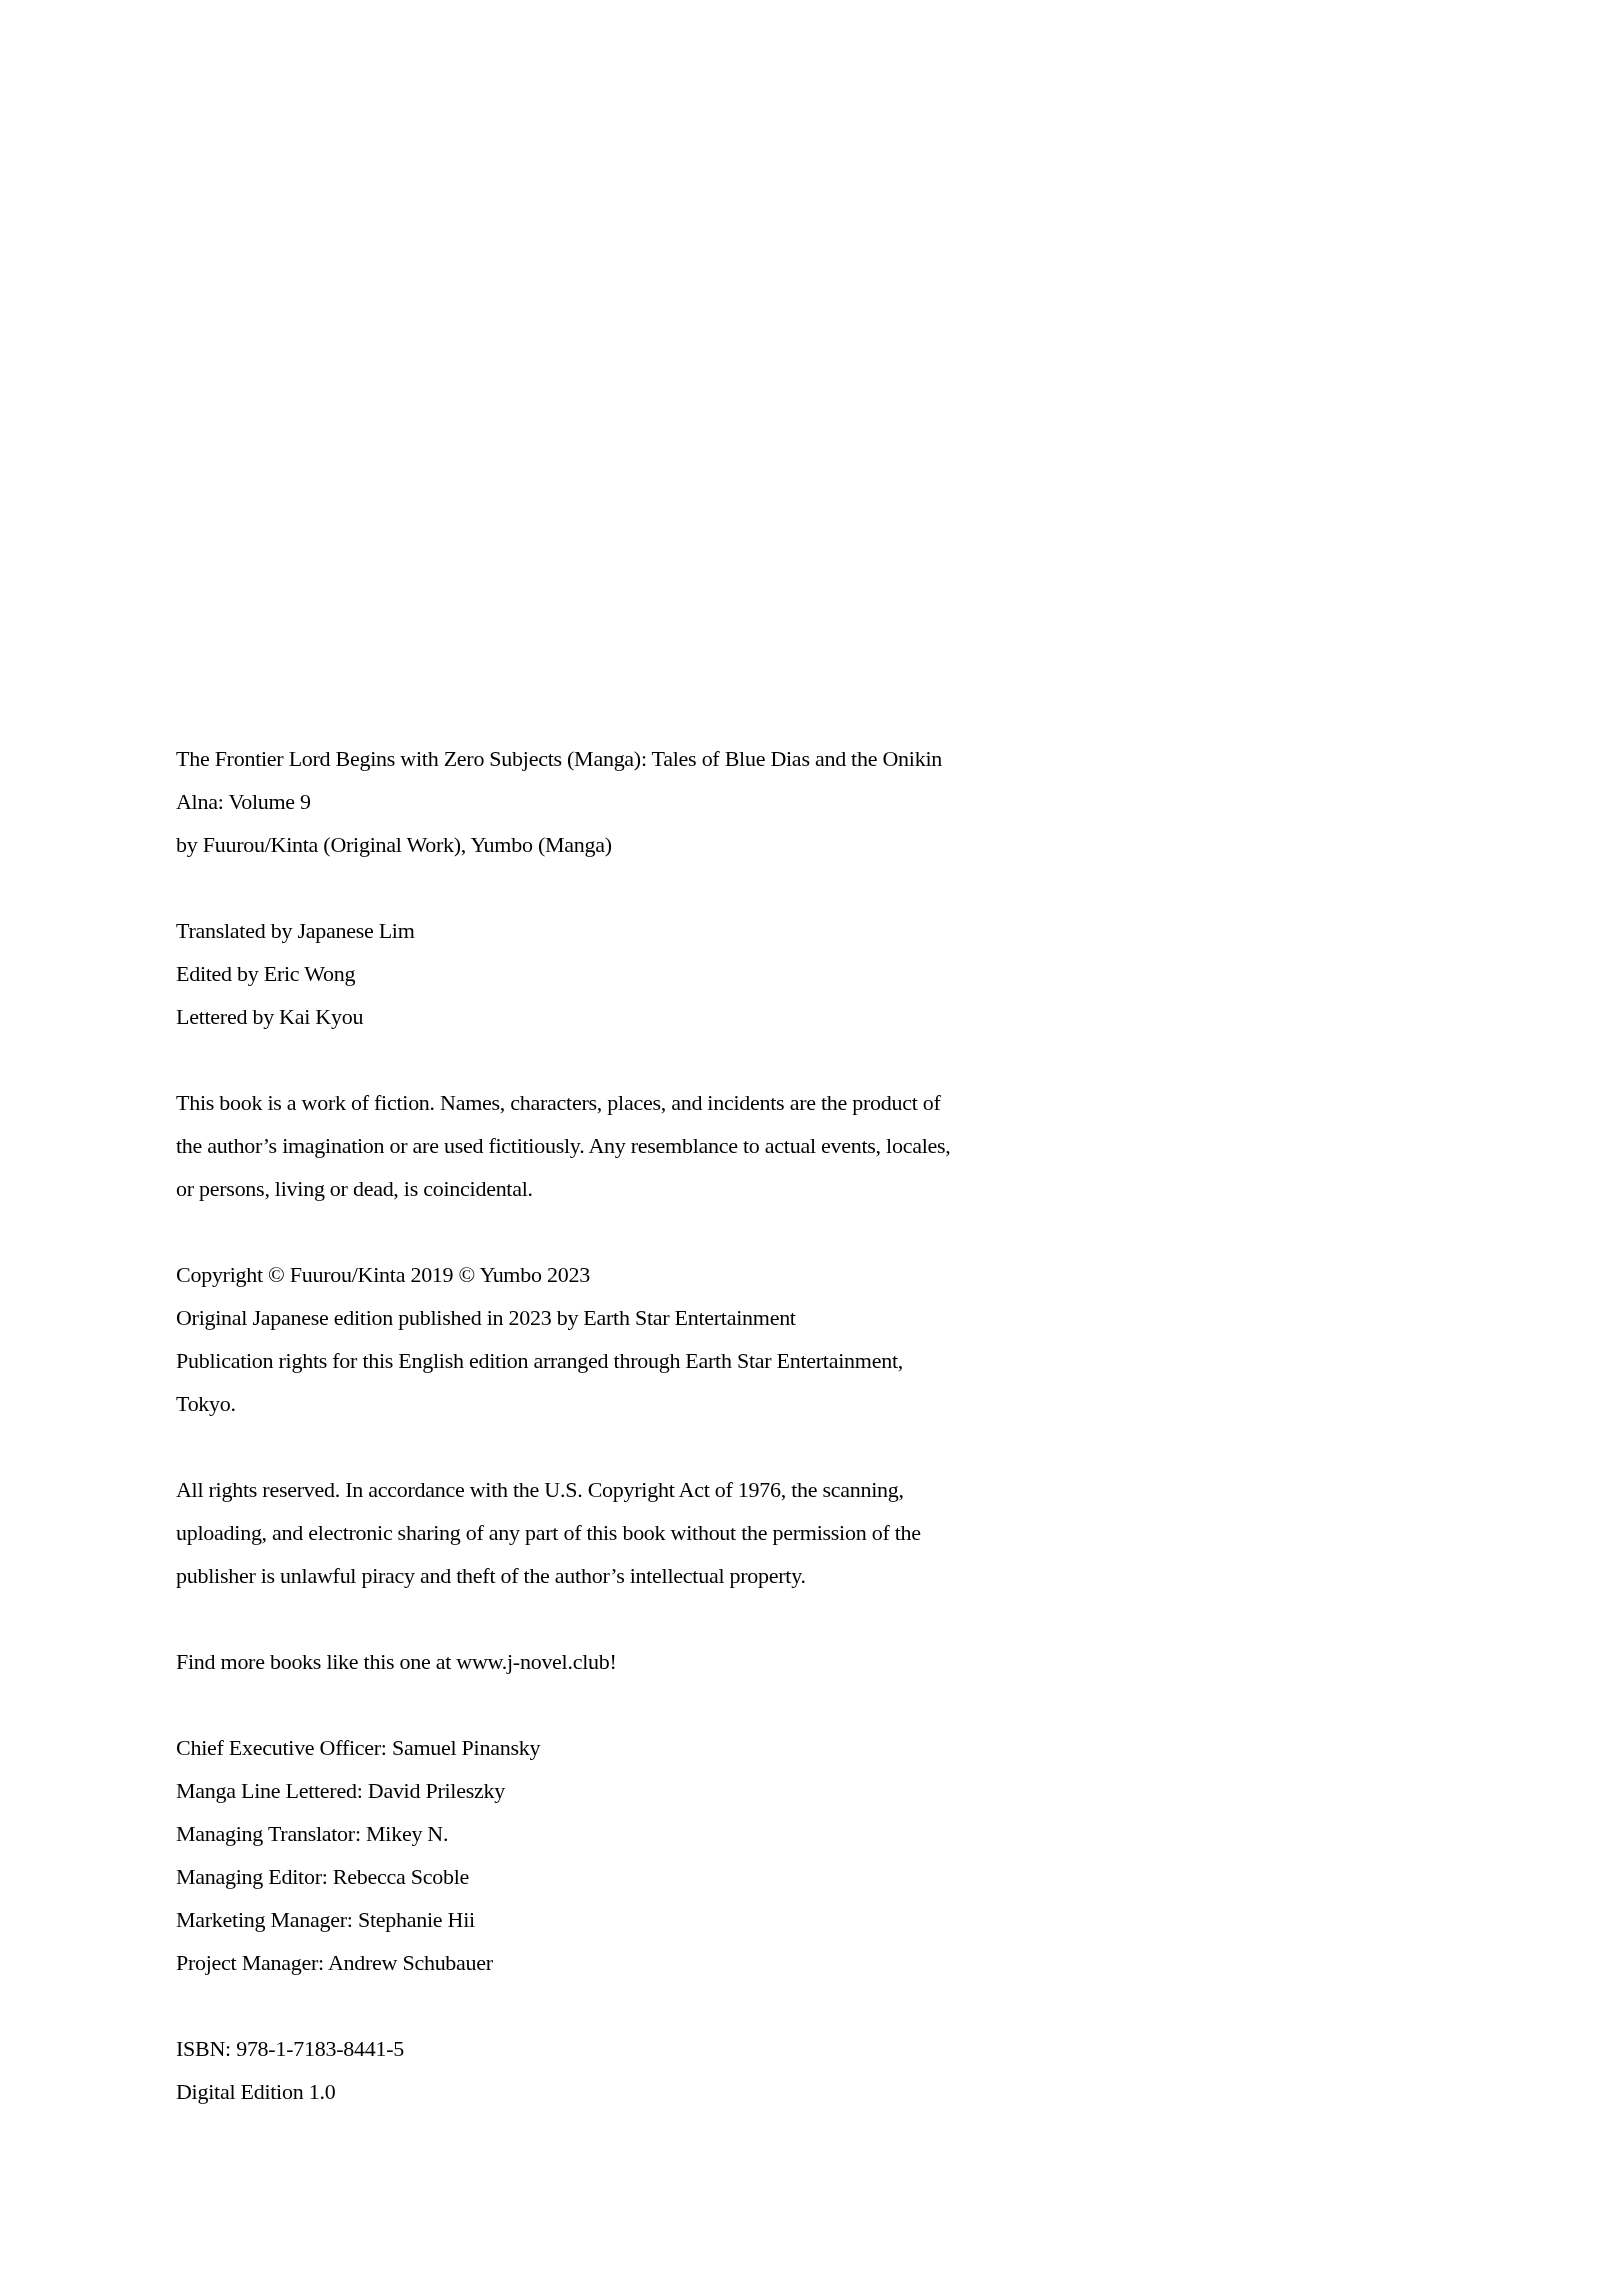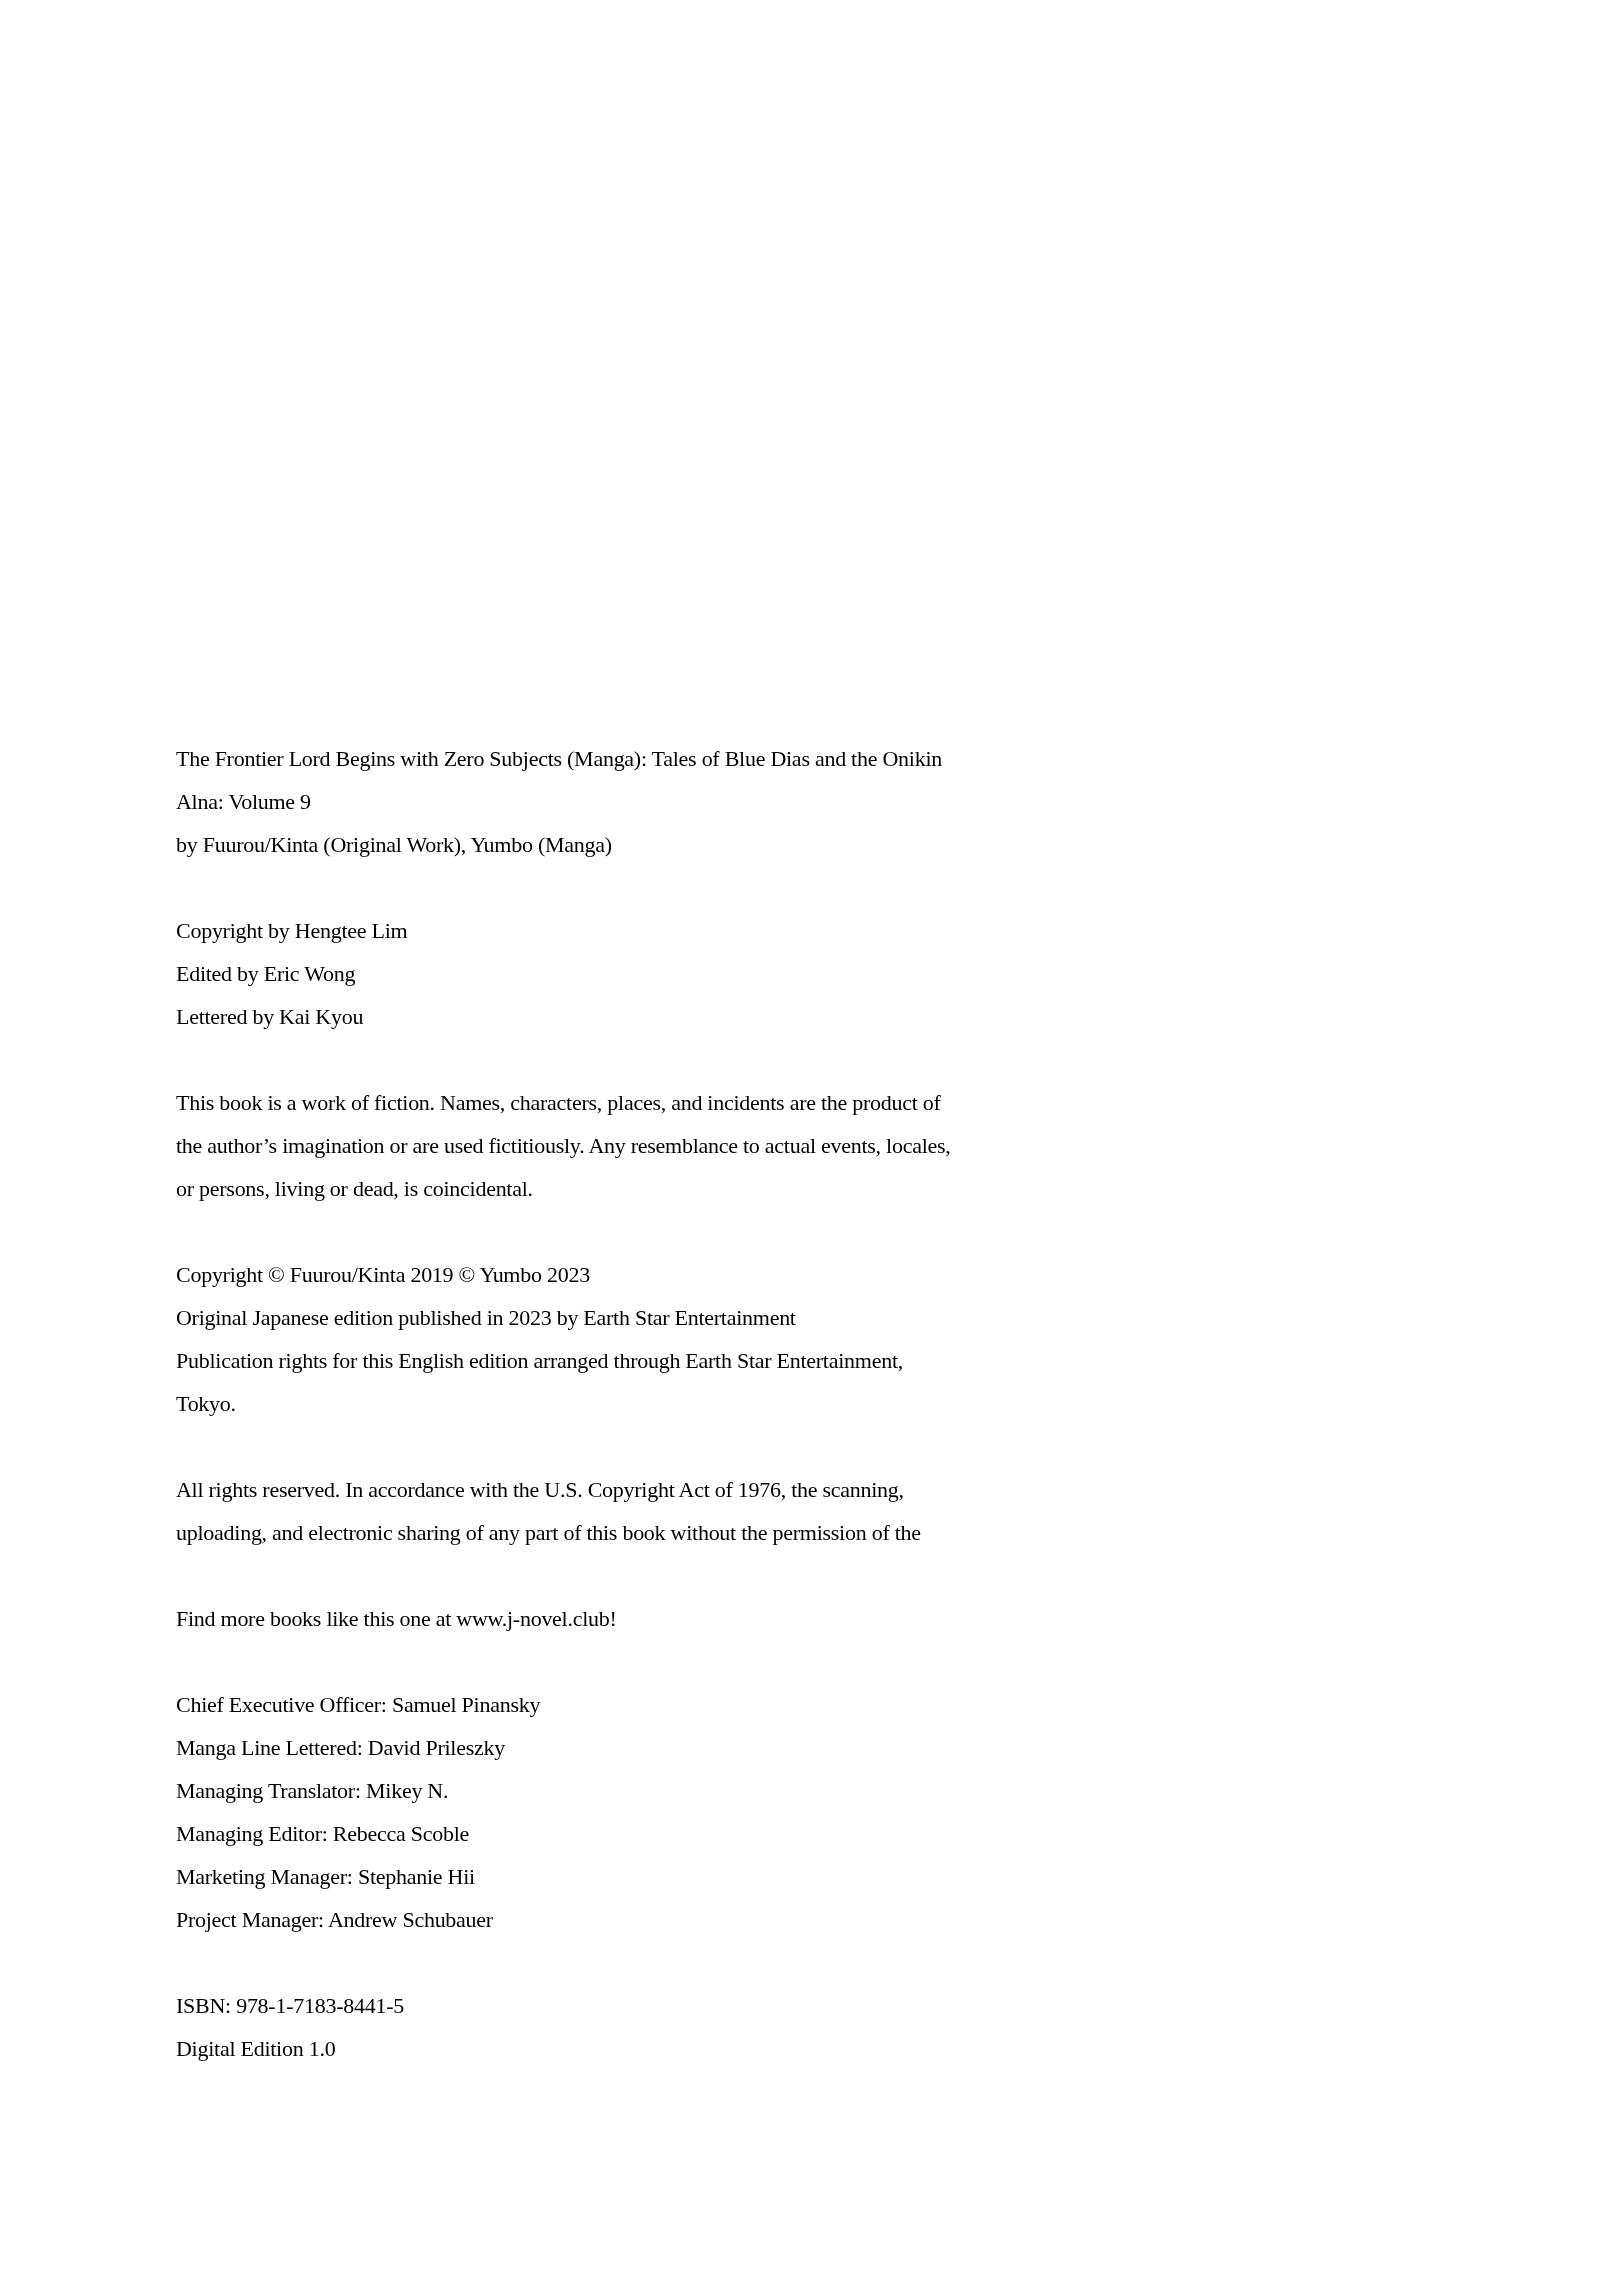--- a/index.html
+++ b/index.html
@@ -42,41 +42,42 @@
 <div class="page">
   <div class="content">
 
     <div class="para">
       <div class="line">The Frontier Lord Begins with Zero Subjects (Manga): Tales of Blue Dias and the Onikin</div>
       <div class="line">Alna: Volume 9</div>
       <div class="line">by Fuurou/Kinta (Original Work), Yumbo (Manga)</div>
     </div>
 
     <div class="para">
-      <div class="line">Copyright by Hengtee Lim</div>
+      <div class="line">Translated by Japanese Lim</div>
       <div class="line">Edited by Eric Wong</div>
       <div class="line">Lettered by Kai Kyou</div>
     </div>
 
     <div class="para">
       <div class="line">This book is a work of fiction. Names, characters, places, and incidents are the product of</div>
       <div class="line">the author’s imagination or are used fictitiously. Any resemblance to actual events, locales,</div>
       <div class="line">or persons, living or dead, is coincidental.</div>
     </div>
 
     <div class="para">
       <div class="line">Copyright © Fuurou/Kinta 2019 © Yumbo 2023</div>
       <div class="line">Original Japanese edition published in 2023 by Earth Star Entertainment</div>
       <div class="line">Publication rights for this English edition arranged through Earth Star Entertainment,</div>
       <div class="line">Tokyo.</div>
     </div>
 
     <div class="para">
       <div class="line">All rights reserved. In accordance with the U.S. Copyright Act of 1976, the scanning,</div>
       <div class="line">uploading, and electronic sharing of any part of this book without the permission of the</div>
+      <div class="line">publisher is unlawful piracy and theft of the author’s intellectual property.</div>
     </div>
 
     <div class="para">
       <div class="line">Find more books like this one at www.j-novel.club!</div>
     </div>
 
     <div class="para">
       <div class="line">Chief Executive Officer: Samuel Pinansky</div>
       <div class="line">Manga Line Lettered: David Prileszky</div>
       <div class="line">Managing Translator: Mikey N.</div>

